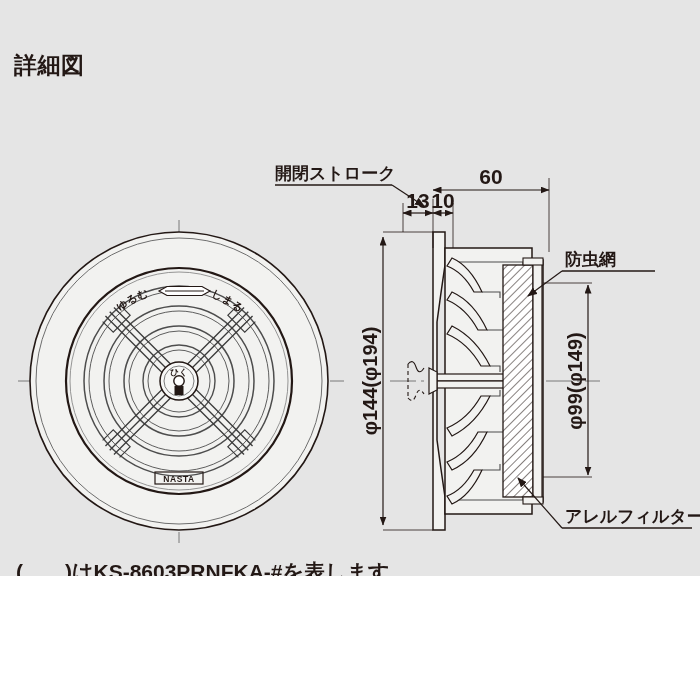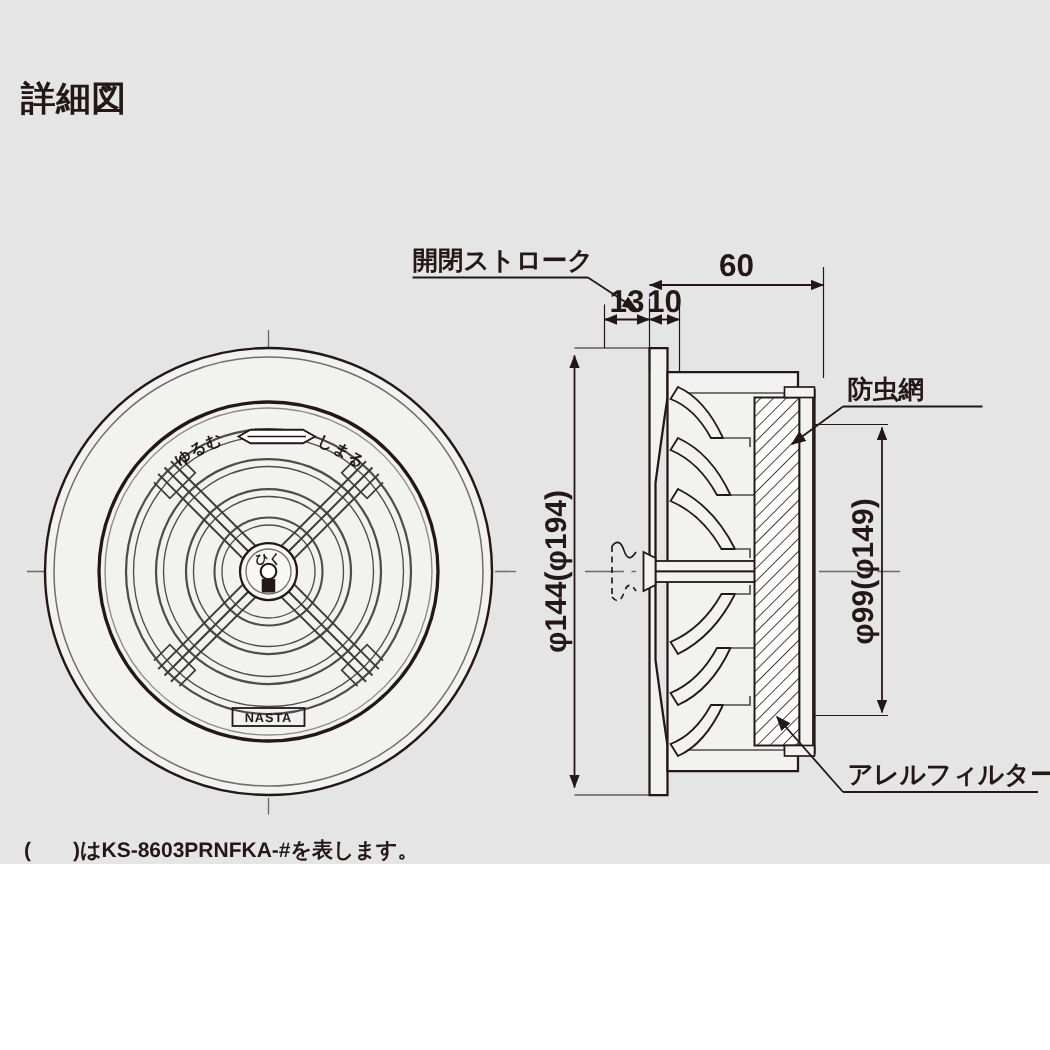--- a/index.html
+++ b/index.html
@@ -36,21 +36,21 @@
     font-size: 21px;
     font-weight: bold;
     letter-spacing: 0px;
     color: #231815;
     white-space: nowrap;
   }
   .footnote {
     position: absolute;
     left: 16px;
     top: 558px;
-    font-size: 14px;
+    font-size: 21px;
     font-weight: bold;
     letter-spacing: 0px;
     color: #231815;
     white-space: pre;
   }
   #drawing {
     position: absolute;
     left: 0;
     top: 0;
     width: 700px;

